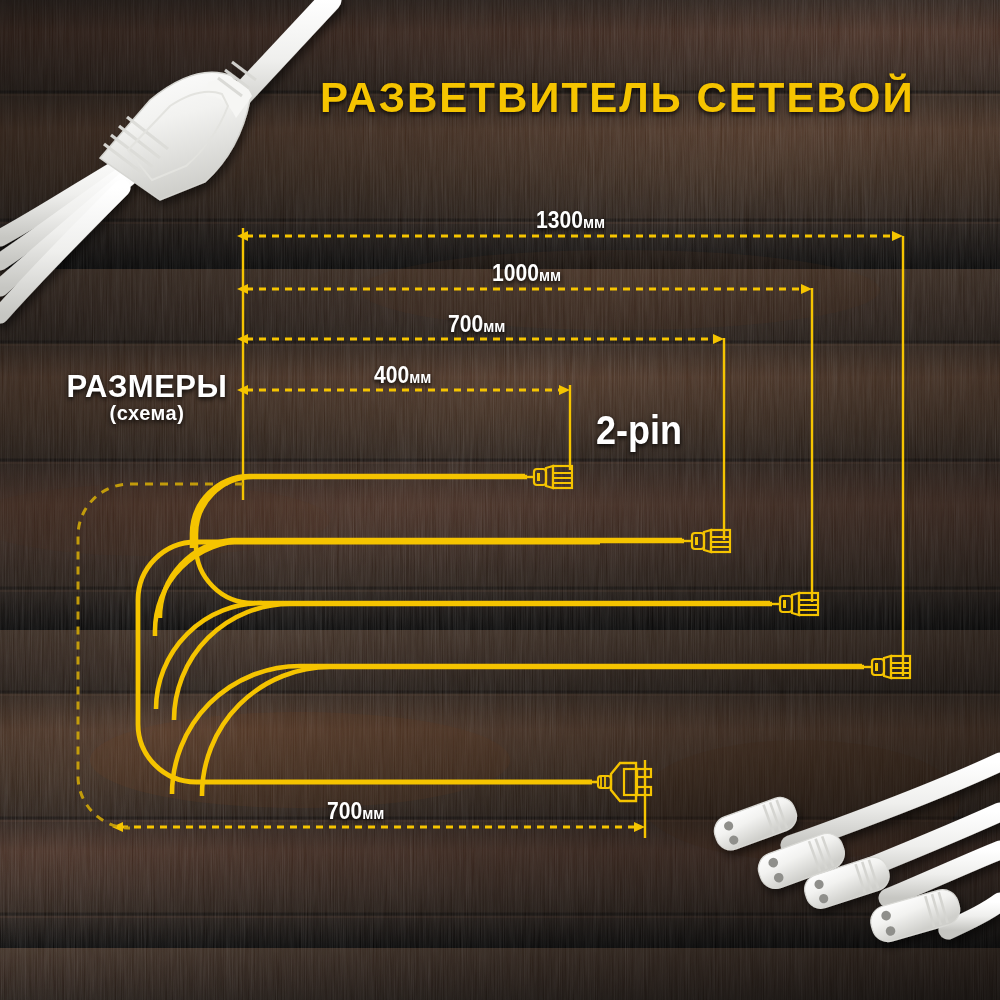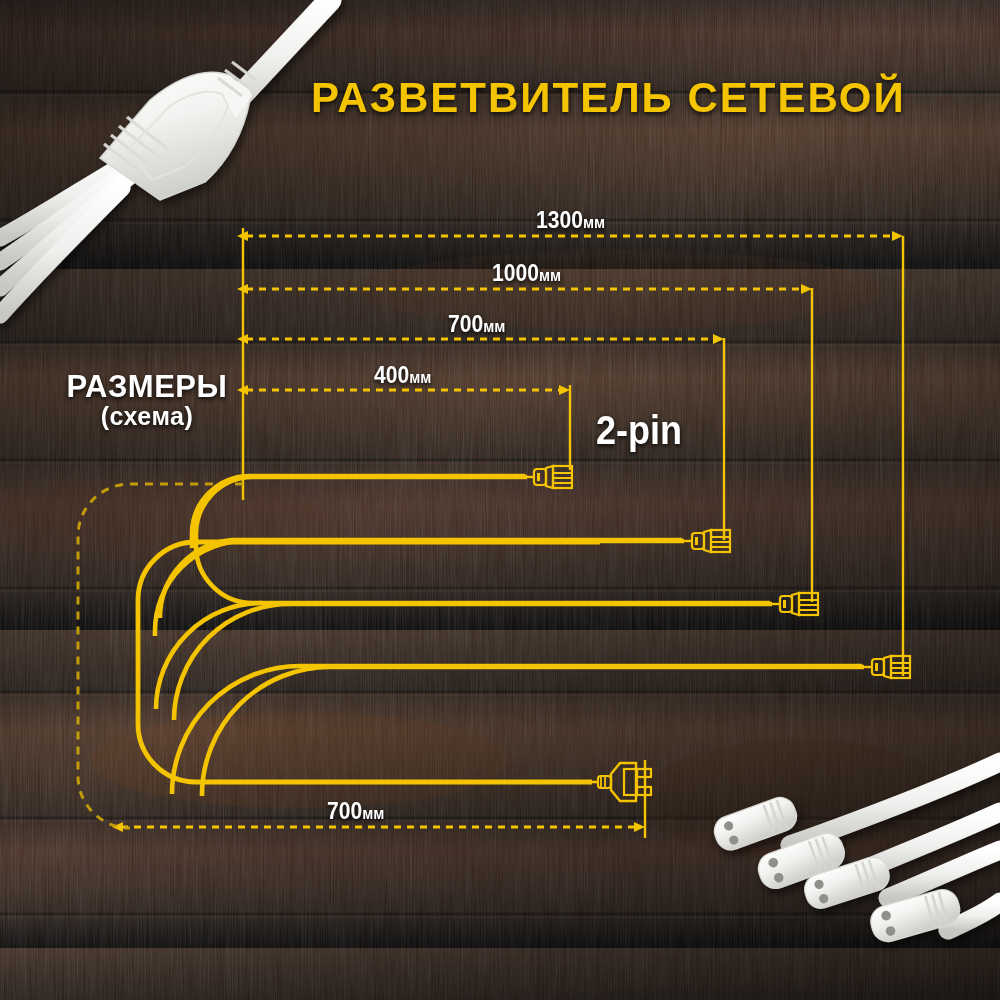--- a/index.html
+++ b/index.html
@@ -20,21 +20,21 @@
   }
   .sizes-lbl{
     color:#ffffff;
     font-weight:bold;
     font-size:31px;
     letter-spacing:.5px;
     text-align:center;
     line-height:1.04;
     text-shadow:0 2px 5px rgba(0,0,0,.9);
   }
-  .sizes-lbl .sub{font-size:25px;display:block;}
+  .sizes-lbl .sub{font-size:20px;display:block;}
   .dim{
     color:#ffffff;
     font-weight:bold;
     font-size:24px;
     letter-spacing:0px;
     text-shadow:0 2px 5px rgba(0,0,0,.95);
     transform:scaleX(.88);
     transform-origin:left center;
   }
   .dim .u{font-size:17px;}
@@ -353,21 +353,21 @@
         <circle cx="17" cy="8" r="4.8" fill="#8f8f8b"></circle>
         <g stroke="#d5d5d1" stroke-width="2.6">
             <line x1="60" y1="-16" x2="60" y2="16"></line>
             <line x1="67" y1="-16" x2="67" y2="16"></line>
             <line x1="74" y1="-16" x2="74" y2="16"></line>
           </g>
       </g>
     </g>
   </svg>
 
-  <div class="txt title" style="left:311px; top:74px;">РАЗВЕТВИТЕЛЬ СЕТЕВОЙ</div>
+  <div class="txt title" style="left:320px; top:74px;">РАЗВЕТВИТЕЛЬ СЕТЕВОЙ</div>
 
   <div class="txt sizes-lbl" style="left:57px; top:340px; width:180px;margin-top:31px;">
     <span>РАЗМЕРЫ</span>
     <span class="sub">(схема)</span>
   </div>
 
   <div class="txt dim" style="left:536px; top:206px;">
     <span>1300</span><span class="u">мм</span>
   </div>
 

